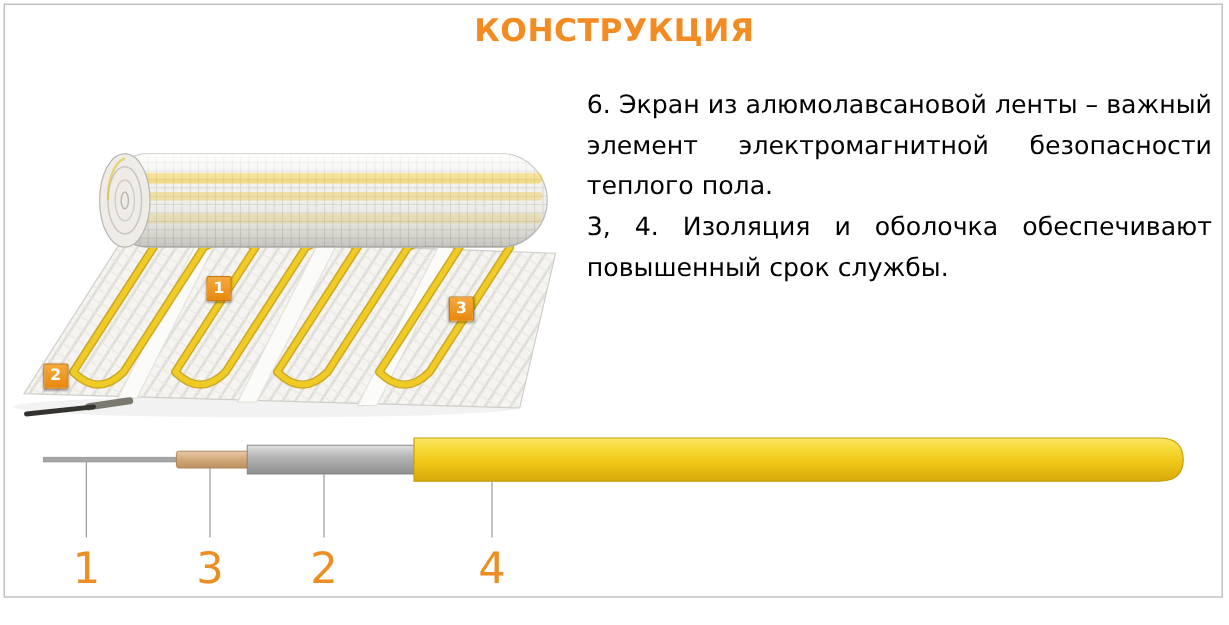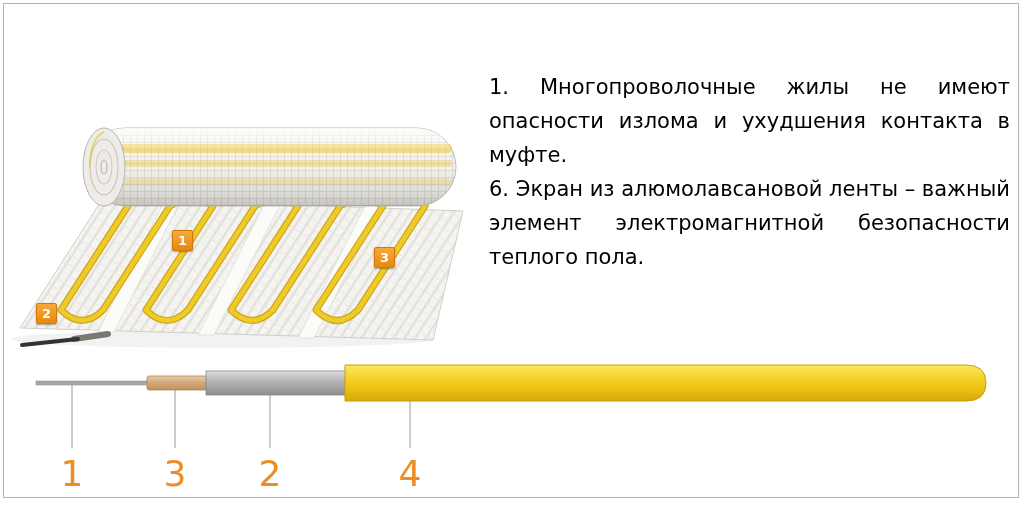--- a/index.html
+++ b/index.html
@@ -35,20 +35,21 @@
   .cable text, .illo text{font-family:"DejaVu Sans","Liberation Sans",sans-serif;}
   .cable-label{font-size:36px;fill:#ED8E24;}
 </style>
 </head>
 <body>
 
 <div class="page">
 
   <div class="frame"></div>
 
+  <div class="title">КОНСТРУКЦИЯ</div>
 
   <div class="illo">
     <svg width="470" height="310" viewBox="0 0 470 310">
       <defs>
         <pattern id="meshMat" width="9" height="9" patternUnits="userSpaceOnUse" patternTransform="rotate(33)">
           <rect width="9" height="9" fill="#f5f4f1"></rect>
           <line x1="4.5" y1="0" x2="4.5" y2="9" stroke="#dddcd6" stroke-width="2"></line>
           <line x1="0" y1="4.5" x2="9" y2="4.5" stroke="#e9e8e3" stroke-width="1"></line>
         </pattern>
         <pattern id="meshRoll" width="7" height="7" patternUnits="userSpaceOnUse">
@@ -99,22 +100,22 @@
         </g>
       </g>
     </svg>
 
     <div class="badge badge-1">1</div>
     <div class="badge badge-3">3</div>
     <div class="badge badge-2">2</div>
   </div>
 
   <div class="desc">
-    <p>1.  Многопроволочные жилы не имеют опасности излома и ухудшения контакта в муфте.</p>
     <p>6.  Экран из алюмолавсановой ленты – важный элемент электромагнитной безопасности теплого пола.</p>
+    <p>3, 4. Изоляция и оболочка обеспечивают повышенный срок службы.</p>
   </div>
 
   <div class="cable">
     <svg width="1024" height="160" viewBox="0 0 1024 160">
       <defs>
         <linearGradient id="yellowGrad" x1="0" y1="0" x2="0" y2="1">
           <stop offset="0" stop-color="#FBE766"></stop>
           <stop offset="0.25" stop-color="#F6D93A"></stop>
           <stop offset="0.55" stop-color="#F0C818"></stop>
           <stop offset="1" stop-color="#D8A90B"></stop>

